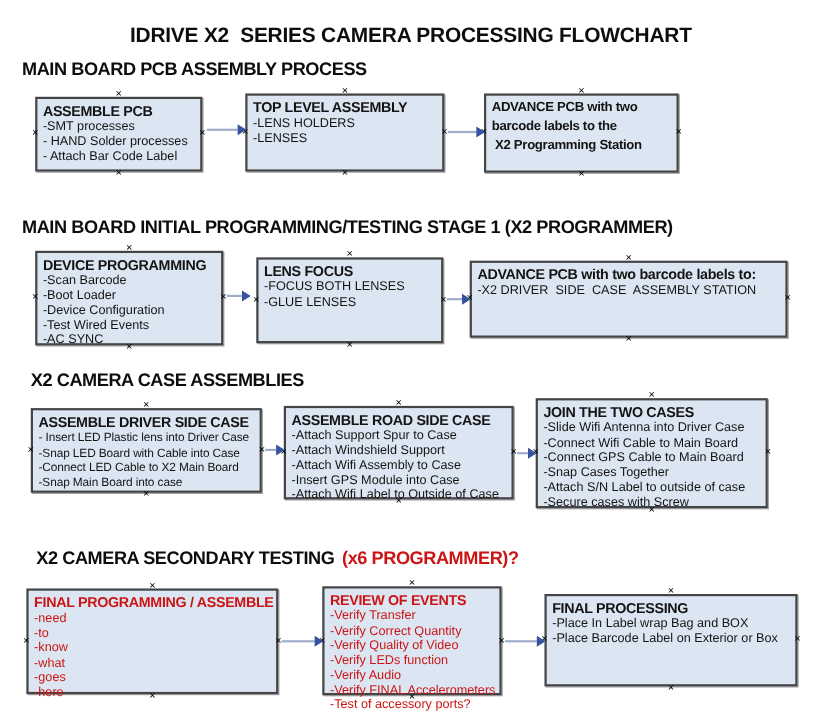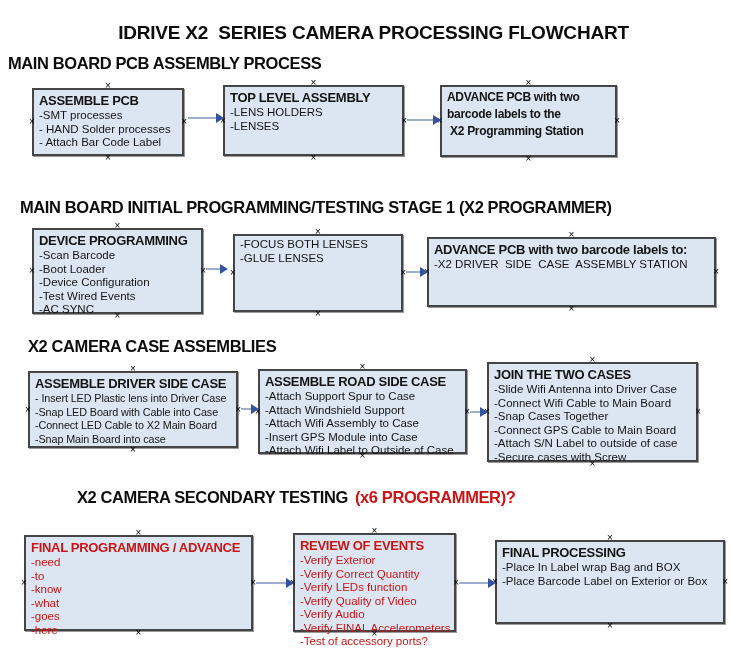--- a/index.html
+++ b/index.html
@@ -9,24 +9,24 @@
   html,body{margin:0;padding:0;background:#ffffff;}
   body{width:747px;height:662px;font-family:"Liberation Sans","DejaVu Sans",sans-serif;}
   #canvas{position:relative;width:747px;height:662px;overflow:hidden;background:#fff;}
 
   .main-title{position:absolute;top:22px;left:0;width:747px;text-align:center;
     font-size:19px;font-weight:bold;color:#0d0d0d;white-space:pre;letter-spacing:-0.2px;}
 
   .sec-header{position:absolute;font-size:16.5px;font-weight:bold;color:#0d0d0d;
     white-space:pre;letter-spacing:-0.4px;}
   .sec-header .accent{color:var(--red);margin-left:7px;}
-  .h1{top:54px;left:8px;}
+  .h1{top:54px;left:20px;}
   .h2{top:198px;left:20px;}
   .h3{top:337px;left:28px;}
-  .h4{top:488px;left:33px;margin-left:44px;}
+  .h4{top:499px;left:33px;}
 
   .fc-box{position:absolute;background:var(--box-fill);border:2px solid var(--box-border);
     box-sizing:border-box;padding:2px 5px;color:var(--text);box-shadow:1px 1px 0 #9a9a9a;}
   .box-title{font-weight:bold;font-size:13px;line-height:17px;letter-spacing:-0.3px;white-space:pre;}
   .item{font-size:11.5px;line-height:13.5px;white-space:pre;}
   .compact .item{font-size:10.8px;letter-spacing:-0.1px;}
   .red-box .box-title,.red-box .item{color:var(--red);}
   .bold-lines .item{font-weight:bold;font-size:12px;line-height:17px;letter-spacing:-0.3px;}
 
   
@@ -118,20 +118,21 @@
         <div class="item">-Device Configuration</div>
         <div class="item">-Test Wired Events</div>
         <div class="item">-AC SYNC</div>
       </div>
   <span class="handle h-t">×</span>
       <span class="handle h-b">×</span>
       <span class="handle h-l">×</span>
       <span class="handle h-r">×</span>
     </div>
   <div class="fc-box b22">
+    <div class="box-title">LENS FOCUS</div>
     <div>
         <div class="item">-FOCUS BOTH LENSES</div>
         <div class="item">-GLUE LENSES</div>
       </div>
   <span class="handle h-t">×</span>
       <span class="handle h-b">×</span>
       <span class="handle h-l">×</span>
       <span class="handle h-r">×</span>
     </div>
   <div class="fc-box b23">
@@ -170,53 +171,53 @@
   <span class="handle h-t">×</span>
       <span class="handle h-b">×</span>
       <span class="handle h-l">×</span>
       <span class="handle h-r">×</span>
     </div>
   <div class="fc-box b33">
     <div class="box-title">JOIN THE TWO CASES</div>
     <div>
         <div class="item">-Slide Wifi Antenna into Driver Case</div>
         <div class="item">-Connect Wifi Cable to Main Board</div>
+        <div class="item">-Connect GPS Cable to Main Board</div>
         <div class="item">-Snap Cases Together</div>
-        <div class="item">-Connect GPS Cable to Main Board</div>
         <div class="item">-Attach S/N Label to outside of case</div>
         <div class="item">-Secure cases with Screw</div>
       </div>
   <span class="handle h-t">×</span>
       <span class="handle h-b">×</span>
       <span class="handle h-l">×</span>
       <span class="handle h-r">×</span>
     </div>
 
   <div class="fc-box b41 red-box">
-    <div class="box-title">FINAL PROGRAMMING / ADVANCE</div>
+    <div class="box-title">FINAL PROGRAMMING / ASSEMBLE</div>
     <div>
         <div class="item">-need</div>
         <div class="item">-to</div>
         <div class="item">-know</div>
         <div class="item">-what</div>
         <div class="item">-goes</div>
         <div class="item">-here</div>
       </div>
   <span class="handle h-t">×</span>
       <span class="handle h-b">×</span>
       <span class="handle h-l">×</span>
       <span class="handle h-r">×</span>
     </div>
   <div class="fc-box b42 red-box">
     <div class="box-title">REVIEW OF EVENTS</div>
     <div>
-        <div class="item">-Verify Exterior</div>
+        <div class="item">-Verify Transfer</div>
         <div class="item">-Verify Correct Quantity</div>
+        <div class="item">-Verify Quality of Video</div>
         <div class="item">-Verify LEDs function</div>
-        <div class="item">-Verify Quality of Video</div>
         <div class="item">-Verify Audio</div>
         <div class="item">-Verify FINAL Accelerometers</div>
         <div class="item">-Test of accessory ports?</div>
       </div>
   <span class="handle h-t">×</span>
       <span class="handle h-b">×</span>
       <span class="handle h-l">×</span>
       <span class="handle h-r">×</span>
     </div>
   <div class="fc-box b43">

